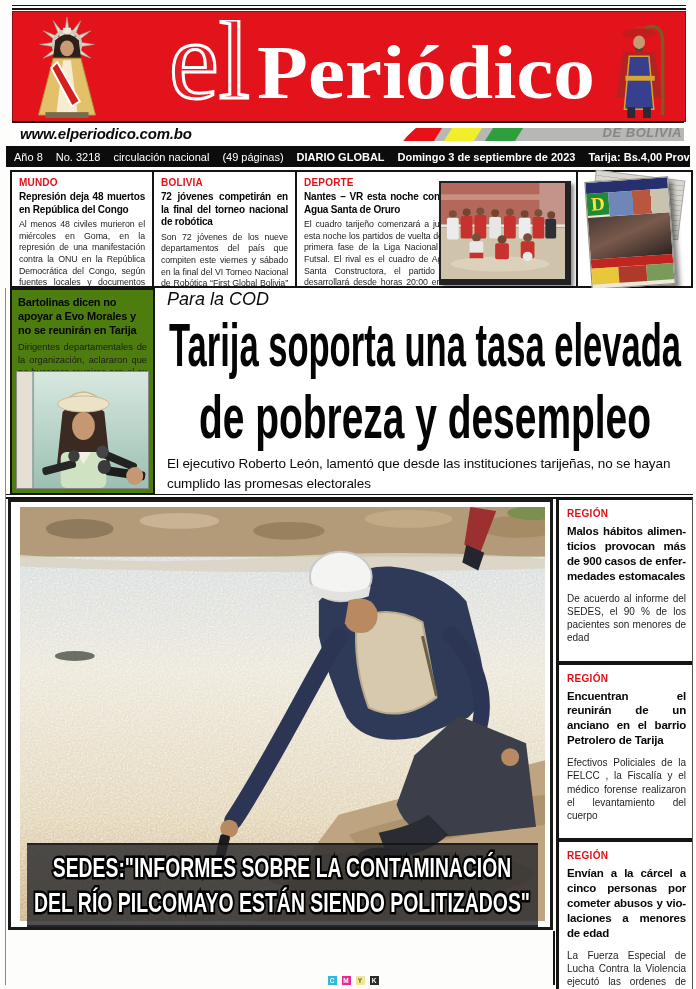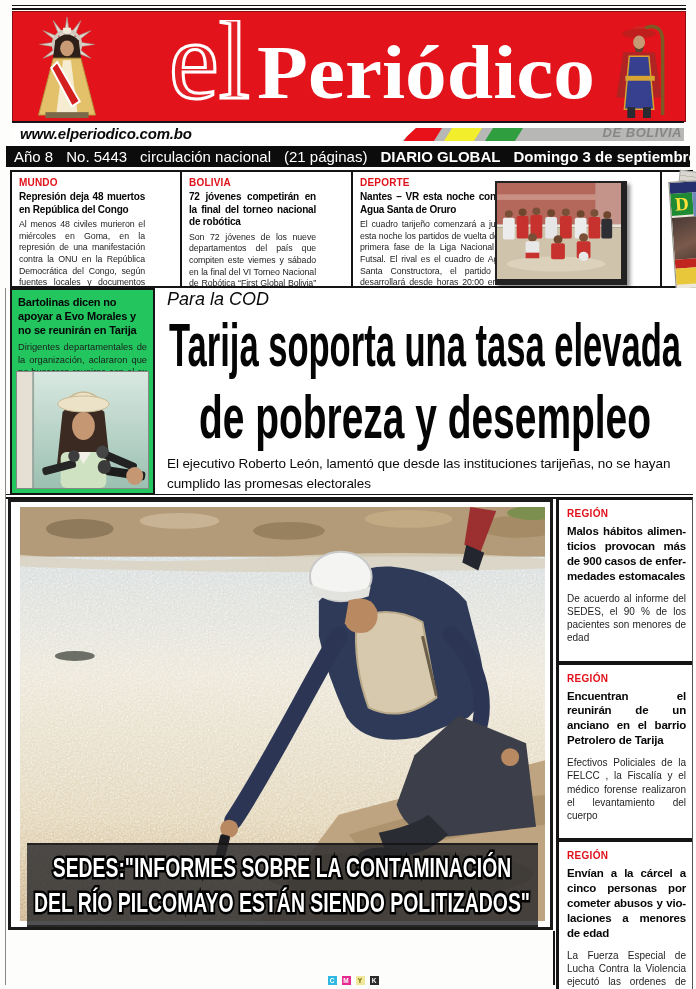--- a/index.html
+++ b/index.html
@@ -23,26 +23,26 @@
     letter-spacing:-0.2px;color:#090909;}
   .graybar{position:absolute;right:0;top:5px;width:282px;height:13px;background:#b7b7b5;
     clip-path:polygon(14px 0,100% 0,100% 100%,0 100%);}
   .flagchip{display:inline-block;width:30px;height:13px;transform:skewX(-32deg);margin-left:6px;vertical-align:top;}
   .debolivia{position:absolute;right:2px;top:-3px;font-size:13px;font-weight:bold;font-style:italic;
     color:#878785;letter-spacing:0.5px;}
 
   
   .infobar{left:6px;top:146px;width:684px;height:21px;background:#0c0c0c;color:#fff;
     display:flex;align-items:center;gap:13px;padding:0 8px;box-sizing:border-box;
-    font-size:15px;white-space:nowrap;overflow:hidden;}
+    font-size:11px;white-space:nowrap;overflow:hidden;}
   .infobar .b{font-weight:bold;}
 
   
   .topband{left:10px;top:170px;width:683px;height:118px;border:2px solid #141414;
-    box-sizing:border-box;display:flex;background:#fff;gap:28px;}
+    box-sizing:border-box;display:flex;background:#fff;}
   .tb-cell{box-sizing:border-box;padding:5px 7px 4px 7px;position:relative;}
   .tb-cell + .tb-cell{border-left:2px solid #141414;}
   .sec-label{color:#e0111a;font-weight:bold;font-size:10px;letter-spacing:0.2px;}
   .tb-head{font-weight:bold;font-size:10px;line-height:1.25;letter-spacing:-0.2px;
     margin:3px 0 3px 0;text-align:justify;color:#060606;}
   .tb-body{font-size:8.8px;line-height:1.33;text-align:justify;color:#1d1d1d;letter-spacing:-0.1px;}
   .deporte-text{width:148px;}
   .futsal-frame{position:absolute;right:5px;top:9px;width:128px;height:100px;background:#222;
     padding:2px;box-shadow:3px 3px 4px rgba(0,0,0,0.45);}
   .supp-cell{background:#fff;}
@@ -59,21 +59,21 @@
   .supp-pics{flex:1;background:linear-gradient(90deg,#6f86b8 0 40%,#b8563f 40% 70%,#c9c2ae 70%);}
   .supp-photo{height:42px;background:linear-gradient(160deg,#4a3a36,#7a5a4c 45%,#2c2320);}
   .supp-capbar{height:9px;background:#c0251f;}
   .supp-bottom{display:flex;height:16px;}
   .supp-b1{flex:1;background:#e8c83a;}
   .supp-b2{flex:1;background:#b03a2a;}
   .supp-b3{flex:1;background:#7a9a5a;}
 
   
   .leftbox{left:10px;top:288px;width:145px;height:207px;border:2px solid #141414;
-    box-sizing:border-box;padding:5px 6px;background:#22c55e;}
+    box-sizing:border-box;padding:5px 6px;background:#4d7c0f;}
   .lb-head{font-weight:bold;font-size:11px;line-height:1.28;letter-spacing:-0.2px;color:#060606;}
   .lb-body{font-size:9.3px;line-height:1.32;margin-top:4px;text-align:justify;color:#1d1d1d;}
   .lb-photo{position:absolute;left:4px;right:4px;bottom:4px;height:116px;border:1px solid #888;}
 
   .mainstory{left:155px;top:288px;width:541px;height:211px;box-sizing:border-box;background:#fff;}
   .kicker{position:absolute;left:12px;top:1px;font-size:18px;font-style:italic;color:#0a0a0a;}
   .headline-svg{position:absolute;left:1px;top:22px;width:538px;height:142px;}
   .subhead{position:absolute;left:12px;top:166px;width:524px;font-size:13.5px;line-height:1.5;
     color:#0a0a0a;letter-spacing:-0.1px;}
   .mid-rule{left:6px;top:494px;width:687px;height:5px;
@@ -164,23 +164,23 @@
     <div class="graybar">
       <span class="flagchip" style="background:#e8111a"></span>
       <span class="flagchip" style="background:#f2ee2c"></span>
       <span class="flagchip" style="background:#2e9e3f"></span>
       <span class="debolivia">DE BOLIVIA</span>
     </div>
   </div>
 
   <div class="abs infobar">
     <span>Año 8</span>
-    <span>No. 5443</span>
+    <span>No. 3218</span>
     <span>circulación nacional</span>
-    <span>(21 páginas)</span>
+    <span>(49 páginas)</span>
     <span class="b">DIARIO GLOBAL</span>
     <span class="b">Domingo 3 de septiembre de 2023</span>
     <span class="b">Tarija: Bs.4,00  Provicias Bs. 5,00  Bolivia Bs. 6,00</span>
   </div>
 
   <div class="abs topband">
     <div class="tb-cell" style="width:140px">
       <div class="sec-label">MUNDO</div>
       <div class="tb-head">Represión deja 48 muertos en República del Congo</div>
       <div class="tb-body">Al menos 48 civiles murieron el miércoles en Goma, en la represión de una manifestación contra la ONU en la República Democrática del Congo, según fuentes locales y documentos oficiales consultados por la agencia de noticias AFP.</div>

